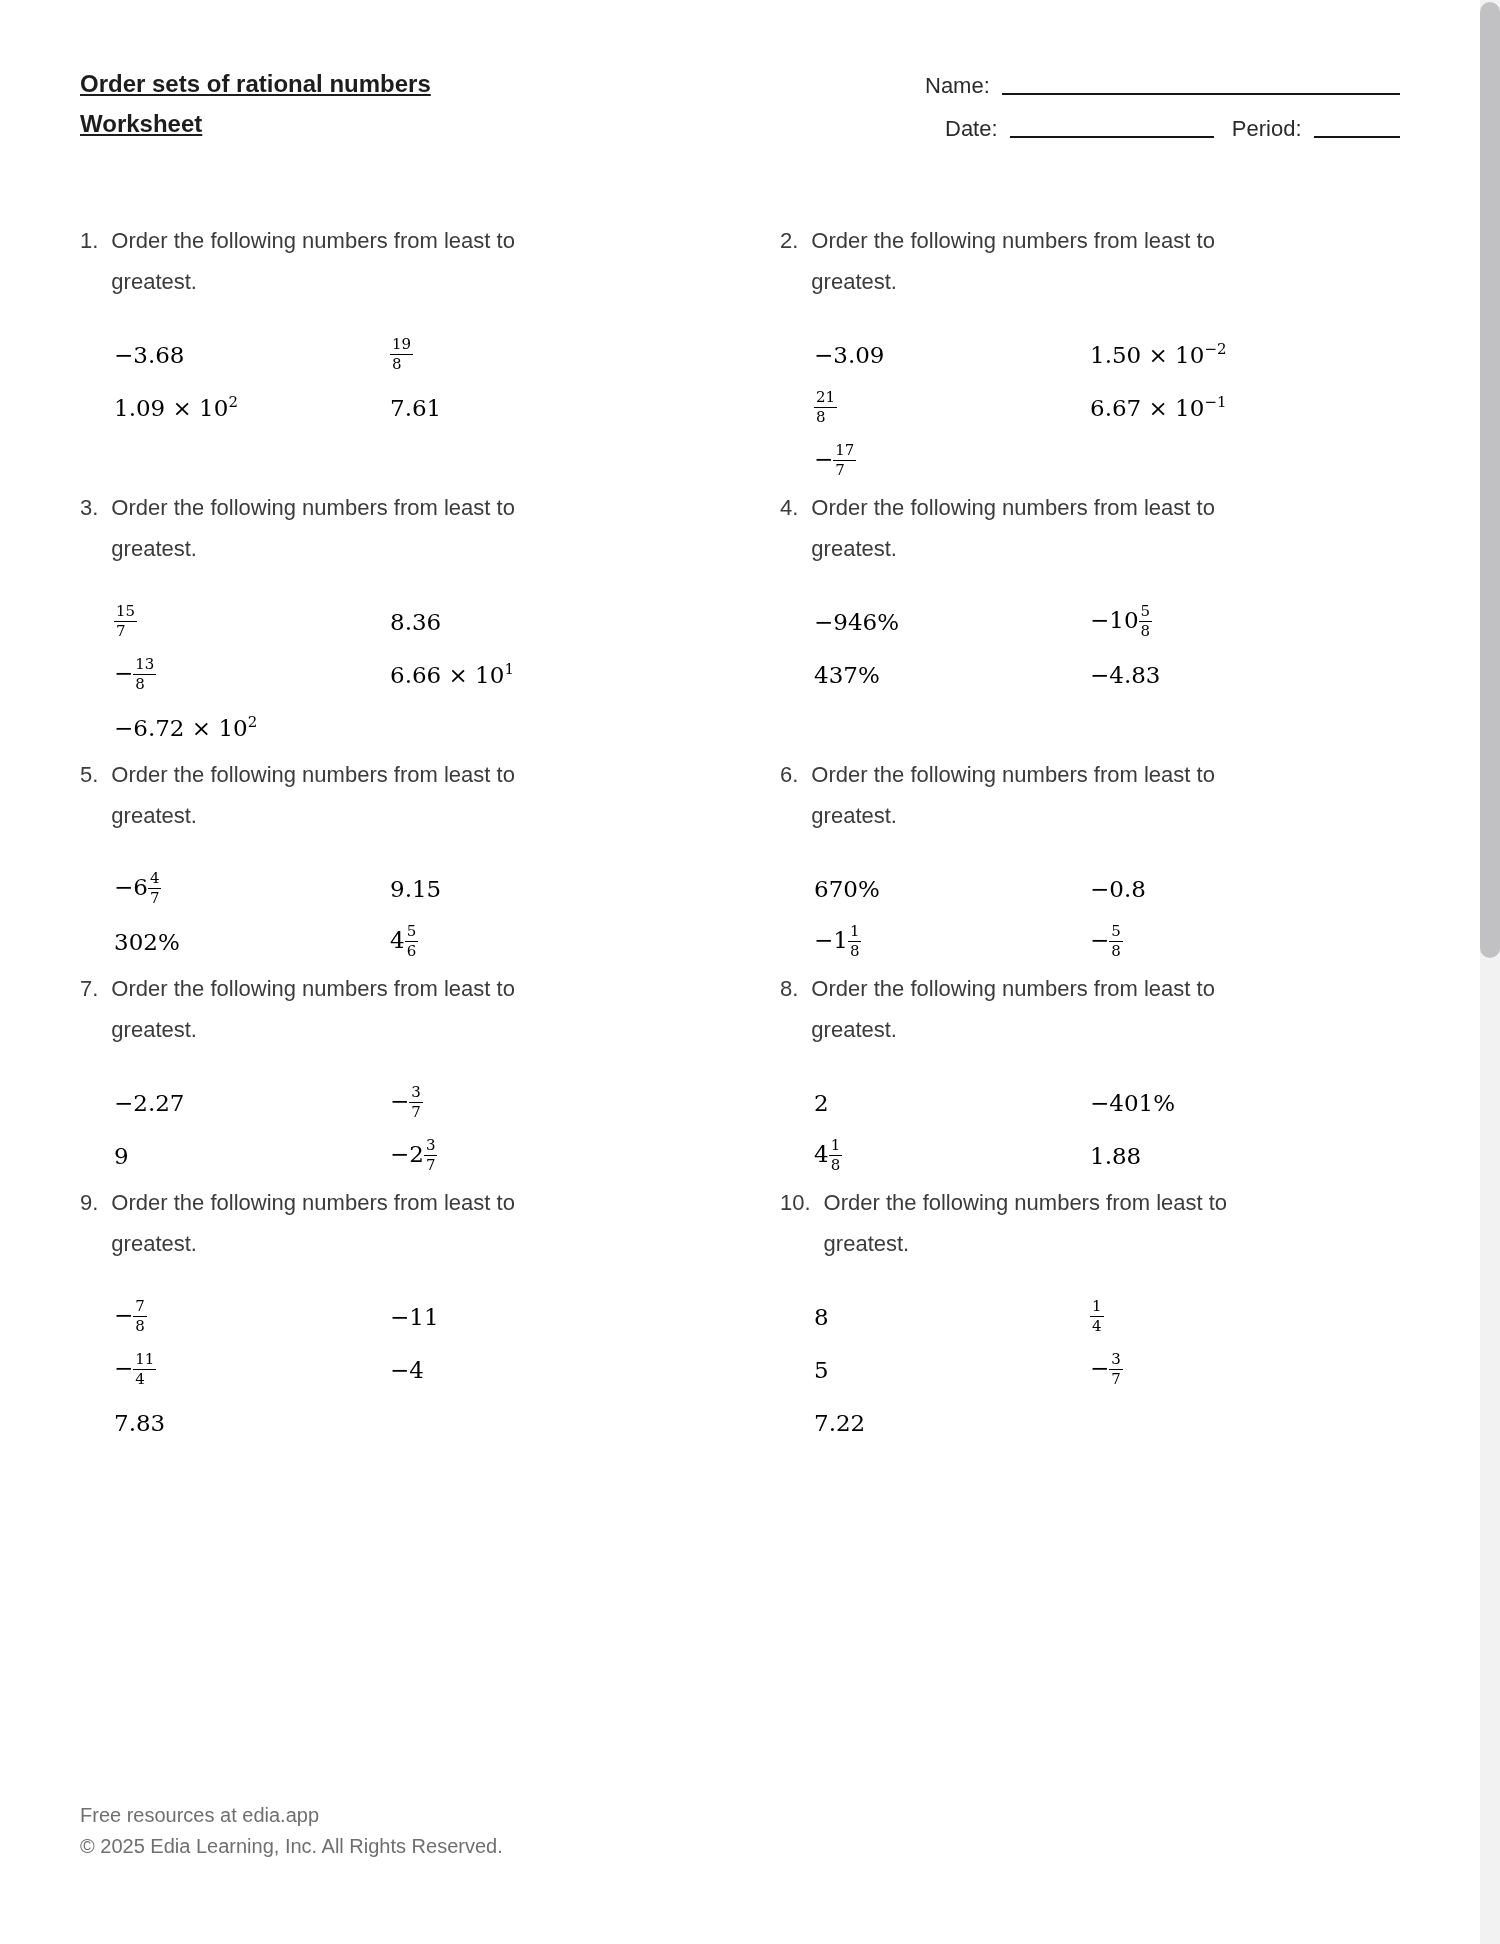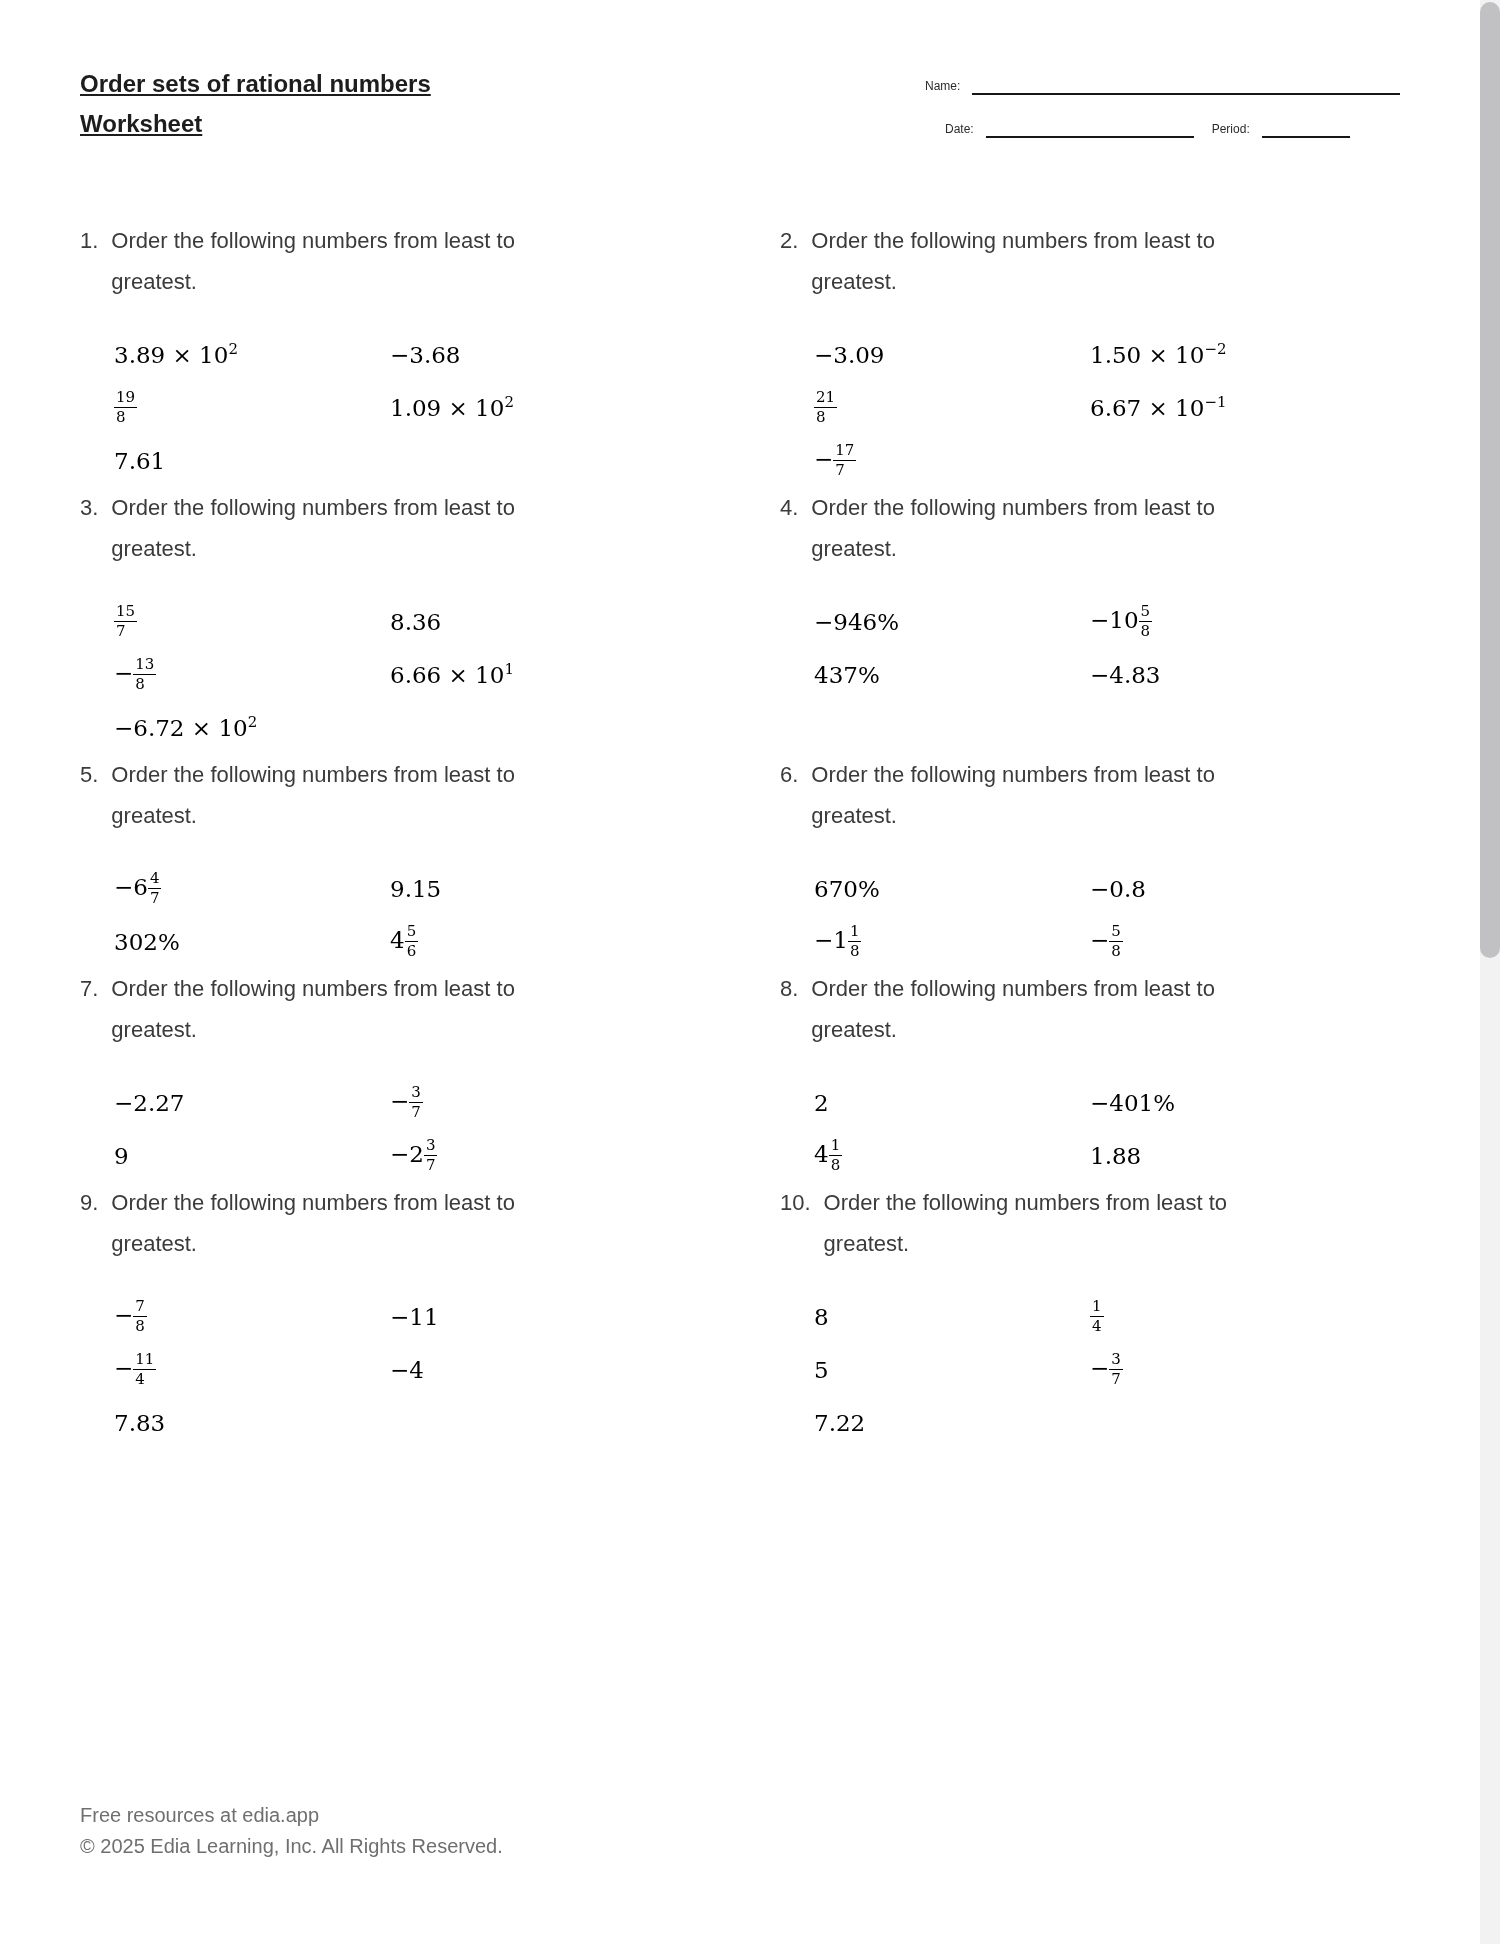--- a/index.html
+++ b/index.html
@@ -9,21 +9,21 @@
     font-family: "Liberation Sans", sans-serif;
     position: relative;
     overflow: hidden;
     color: #222;
   }
   .page { position: absolute; top: 0; left: 0; width: 1480px; height: 1944px; }
 
   
   .header { display: flex; justify-content: space-between; padding: 64px 80px 0 80px; }
   .title-block { font-size: 24px; font-weight: bold; color: #1d1d1d; line-height: 40px; text-decoration: underline; }
-  .fields { width: 475px; font-size: 12px; color: #2b2b2b; padding-top: 10px; }
+  .fields { width: 475px; font-size: 22px; color: #2b2b2b; padding-top: 10px; }
   .field-row { display: flex; align-items: flex-end; }
   .field-row + .field-row { margin-top: 19px; margin-left: 20px; }
   .lbl { line-height: 24px; margin-right: 12px; white-space: nowrap; }
   .blank { height: 2px; background: #161616; margin-bottom: 3px; }
   .name-blank { flex: 1; }
   .date-blank { width: 208px; margin-right: 18px; }
   .period-blank { width: 88px; }
 
   
   .problems {
@@ -106,23 +106,20 @@
   </div>
 
   <div class="problems" id="problems">
       <section class="problem">
         <div class="q-head">
           <span class="q-num">1.</span>
           <span class="q-text"><span>Order the following numbers from least to</span><br><span>greatest.</span></span>
         </div>
         <div class="q-values">
           <div class="value-cell">
-            <span class="mv"><span>3.89 × 10</span><sup>2</sup></span>
-          </div>
-          <div class="value-cell">
             <span class="mv"><span>−3.68</span></span>
           </div>
           <div class="value-cell">
             <span class="mv"><span class="frac"><span class="num">19</span><span class="den">8</span></span></span>
           </div>
           <div class="value-cell">
             <span class="mv"><span>1.09 × 10</span><sup>2</sup></span>
           </div>
           <div class="value-cell">
             <span class="mv"><span>7.61</span></span>

